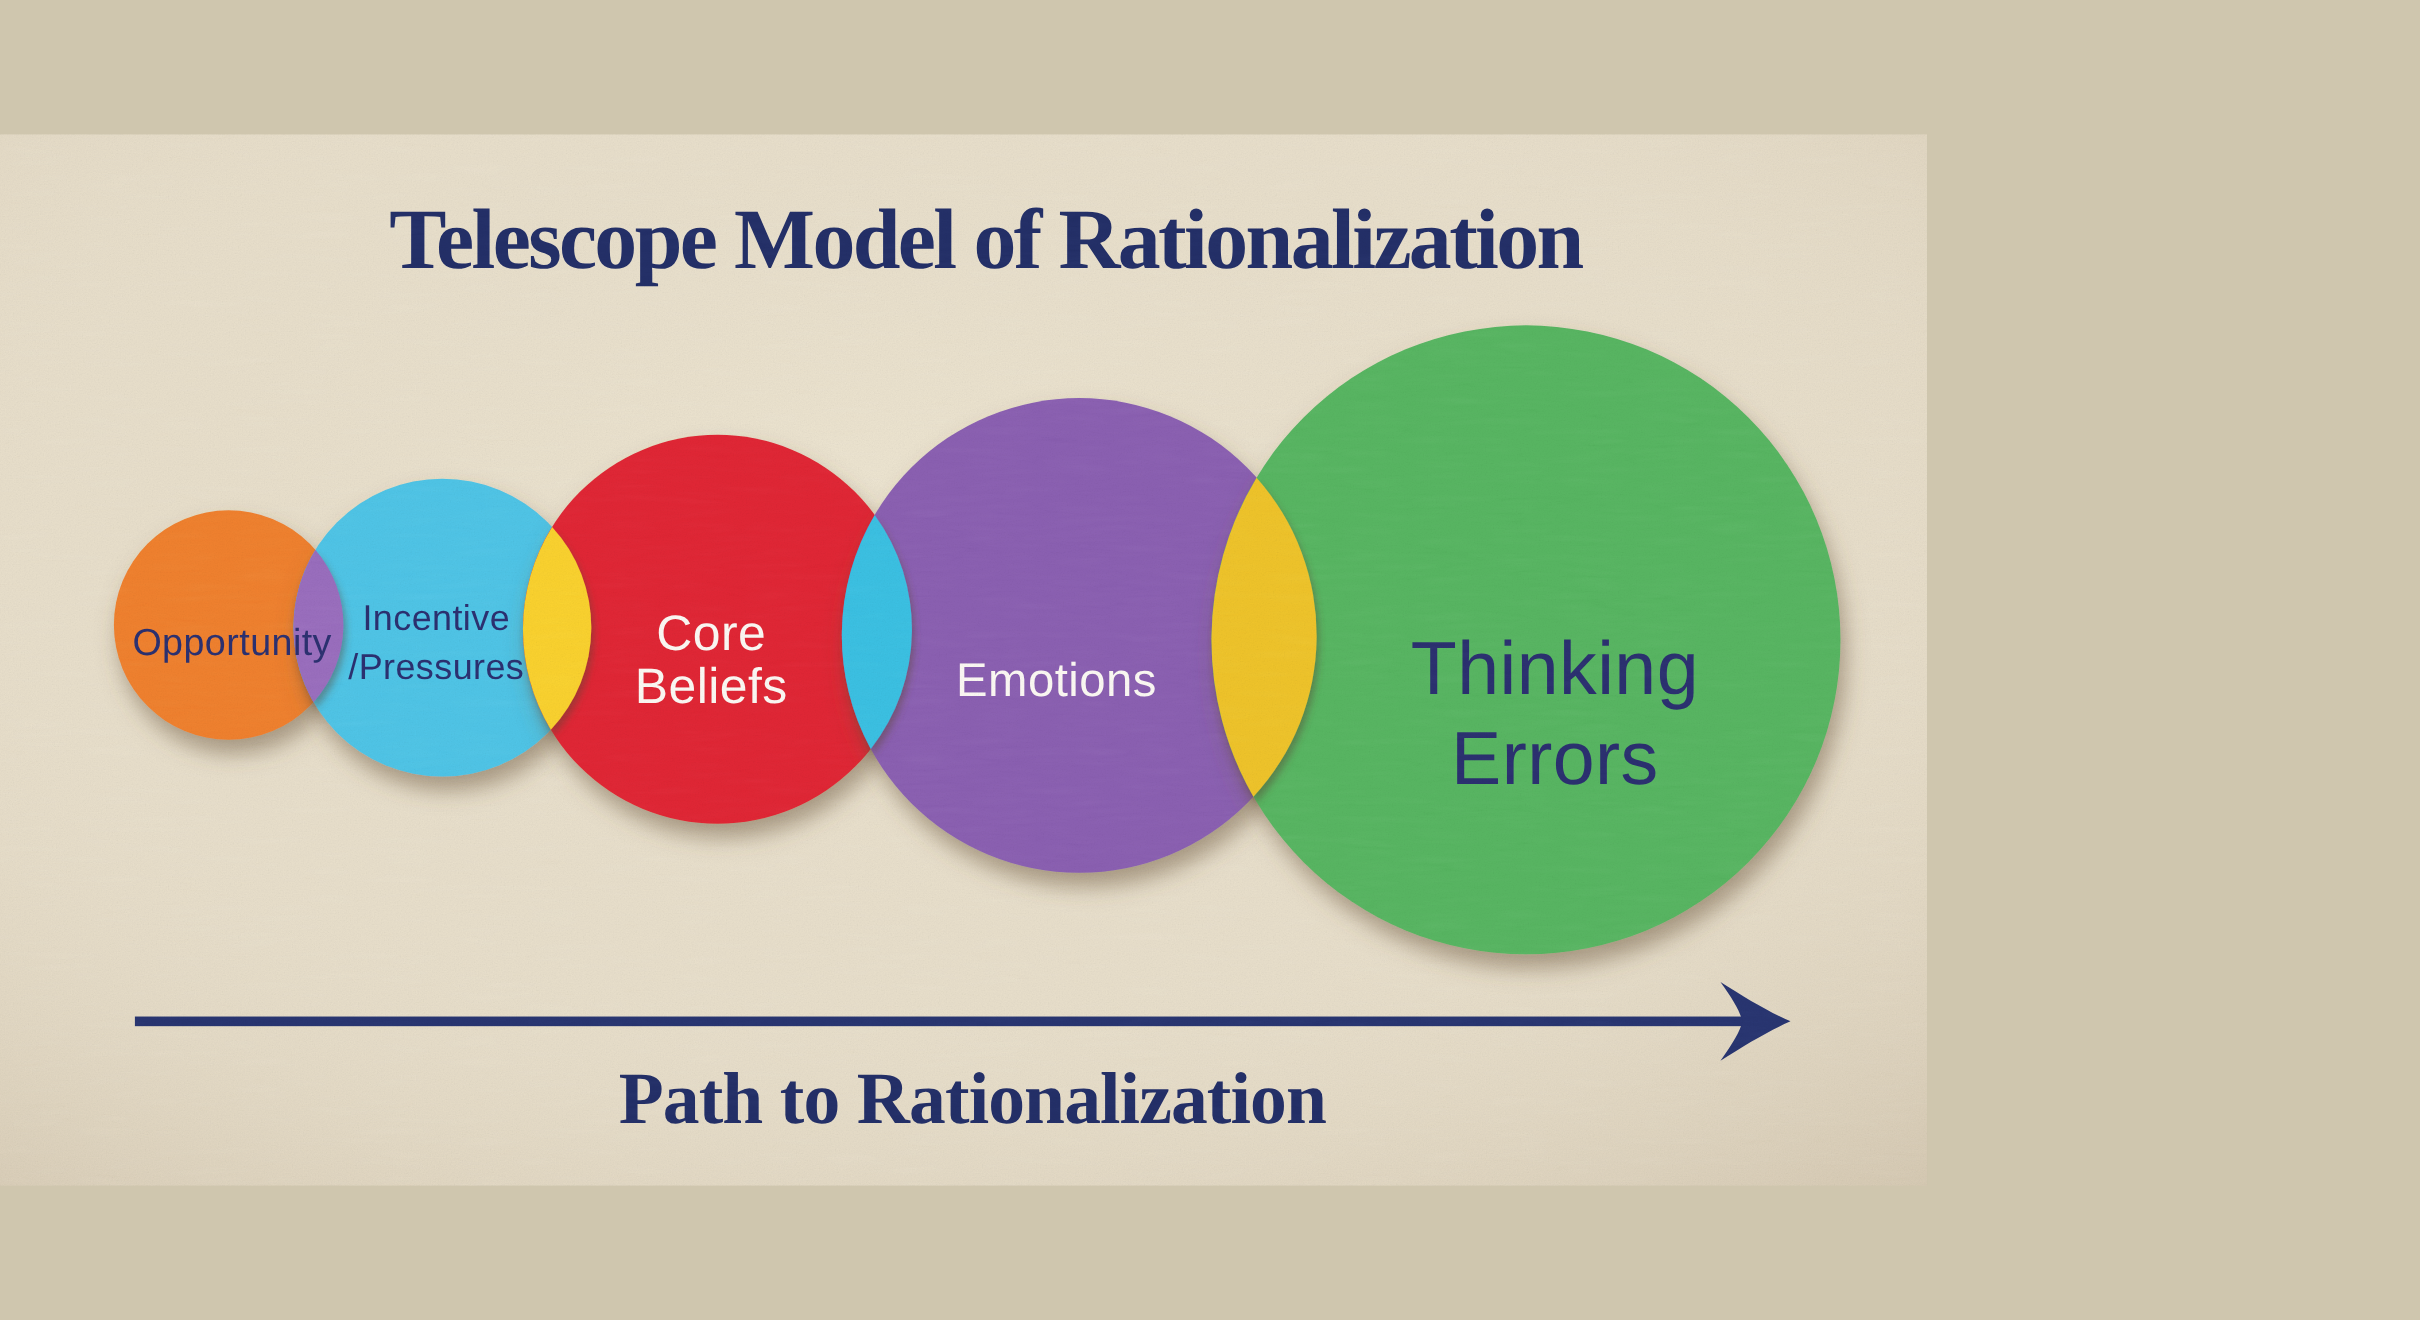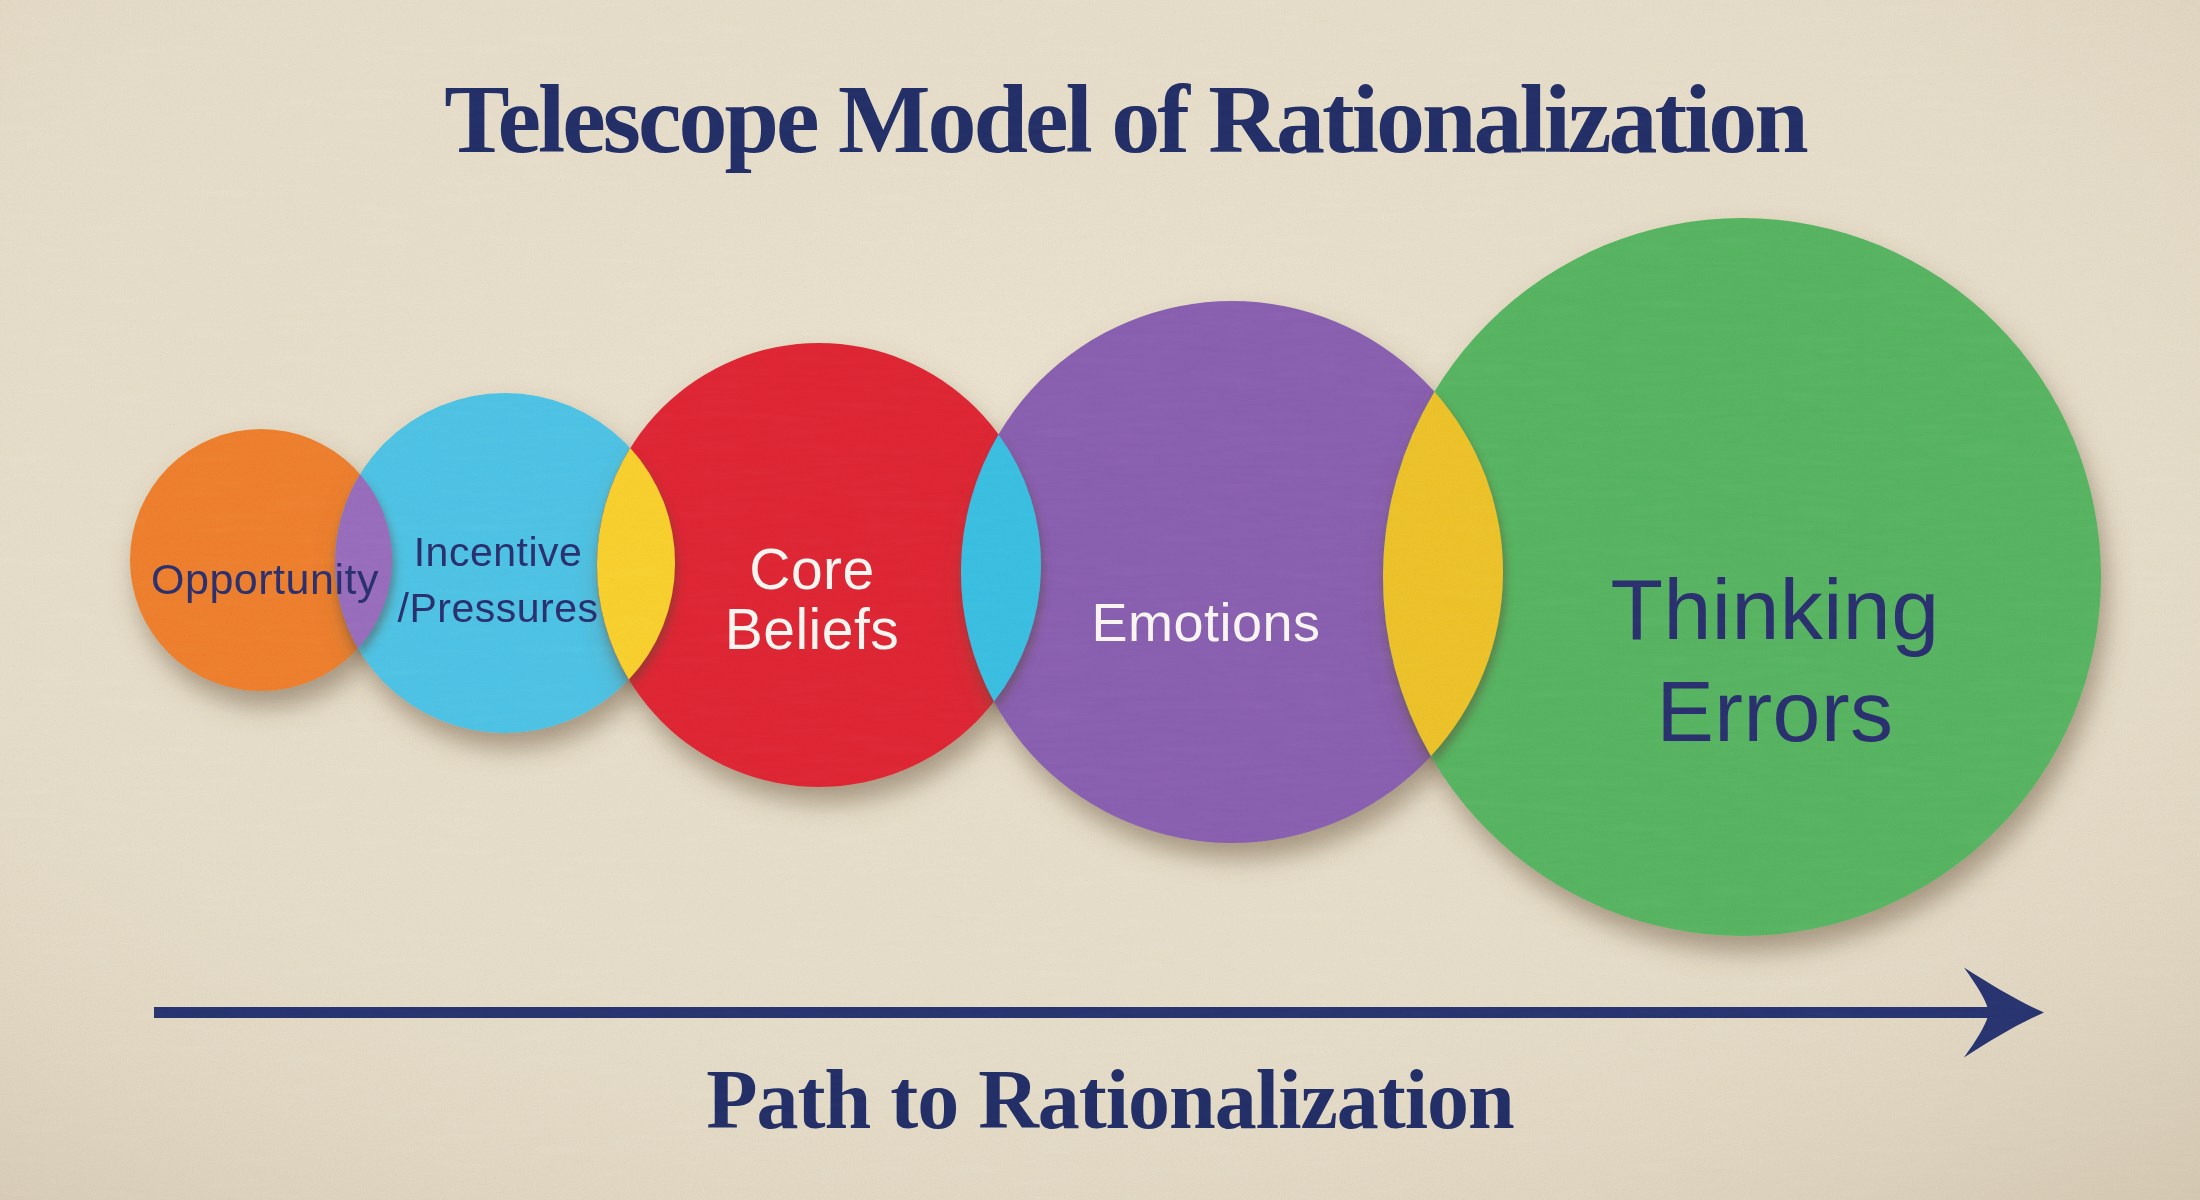--- a/index.html
+++ b/index.html
@@ -1,16 +1,16 @@
 <!DOCTYPE html>
 <html><head>
 <meta charset="utf-8">
 <style>
   html,body{margin:0;padding:0;background:#cfc6ae;}
-  .canvas{position:relative;width:2200px;height:1200px;overflow:hidden;}
+  .canvas{position:relative;width:1752px;height:1200px;overflow:hidden;border-radius:29px;}
   svg{display:block;width:100%;height:100%;}
   .diagram-title{font-family:"Liberation Serif",serif;font-weight:bold;letter-spacing:-3px;}
   .footer-label{font-family:"Liberation Serif",serif;font-weight:bold;letter-spacing:-1px;}
   .stage-label{font-family:"Liberation Sans",sans-serif;letter-spacing:0.5px;}
 </style>
 </head>
 <body>
 
 <div class="canvas">
 <svg viewBox="0 0 2200 1200">

